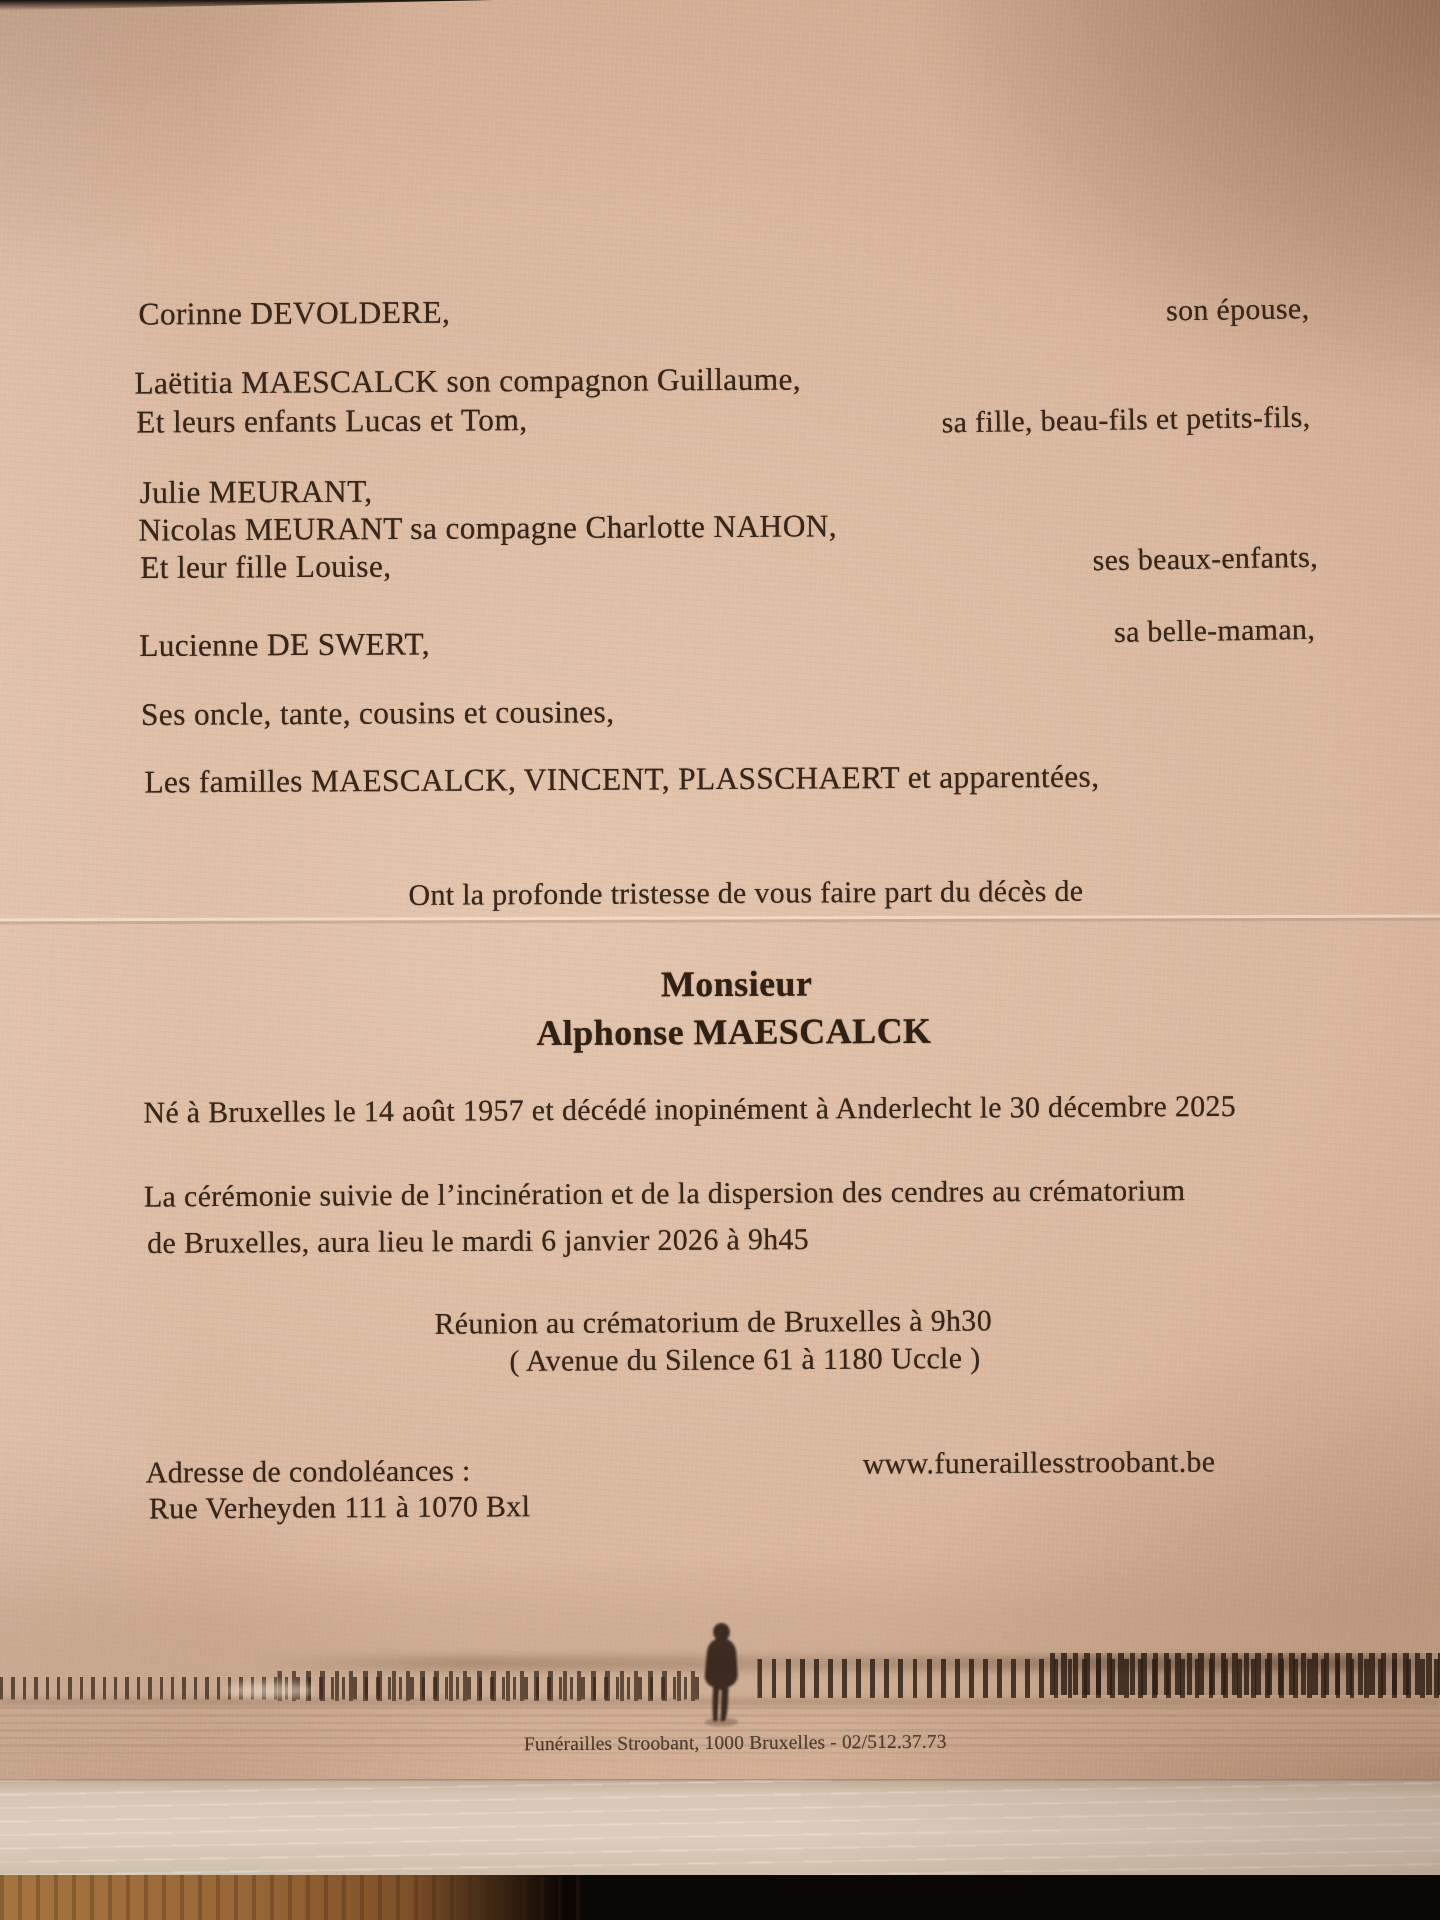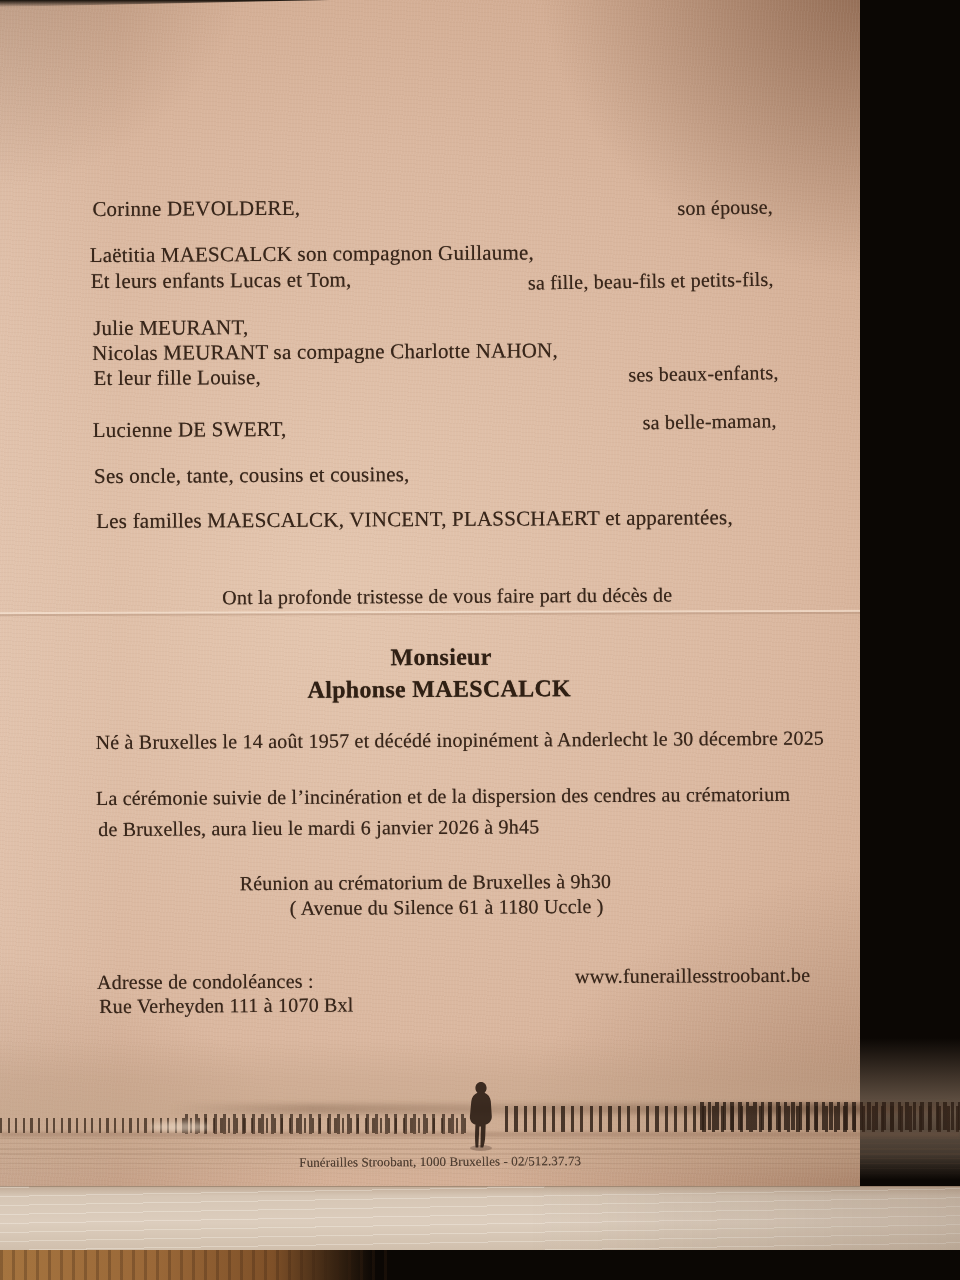--- a/index.html
+++ b/index.html
@@ -5,21 +5,21 @@
   html,body{margin:0;padding:0;}
   body{
     width:960px;height:1280px;overflow:hidden;position:relative;
     background:#0b0704;
     font-family:"Liberation Serif","DejaVu Serif",serif;
   }
   .scene{position:absolute;inset:0;}
 
   
   .card{
-    position:absolute;left:0;top:0;width:860px;height:1186px;
+    position:absolute;left:0;top:0;width:960px;height:1186px;
     background:
       linear-gradient(90deg, rgba(255,241,228,0.14) 0%, rgba(255,241,228,0) 14%),
       radial-gradient(58% 38% at 103% -3%, rgba(84,48,28,0.52) 0%, rgba(84,48,28,0) 70%),
       radial-gradient(48% 30% at -6% -6%, rgba(80,50,32,0.30) 0%, rgba(80,50,32,0) 75%),
       radial-gradient(75% 48% at 108% 106%, rgba(92,58,36,0.38) 0%, rgba(92,58,36,0) 70%),
       radial-gradient(70% 40% at -8% 108%, rgba(92,58,36,0.25) 0%, rgba(92,58,36,0) 70%),
       radial-gradient(145% 100% at 38% 50%, #e4c6af 0%, #dab79f 38%, #cba388 68%, #b28768 100%);
   }
   .grain{
     position:absolute;inset:0;pointer-events:none;

